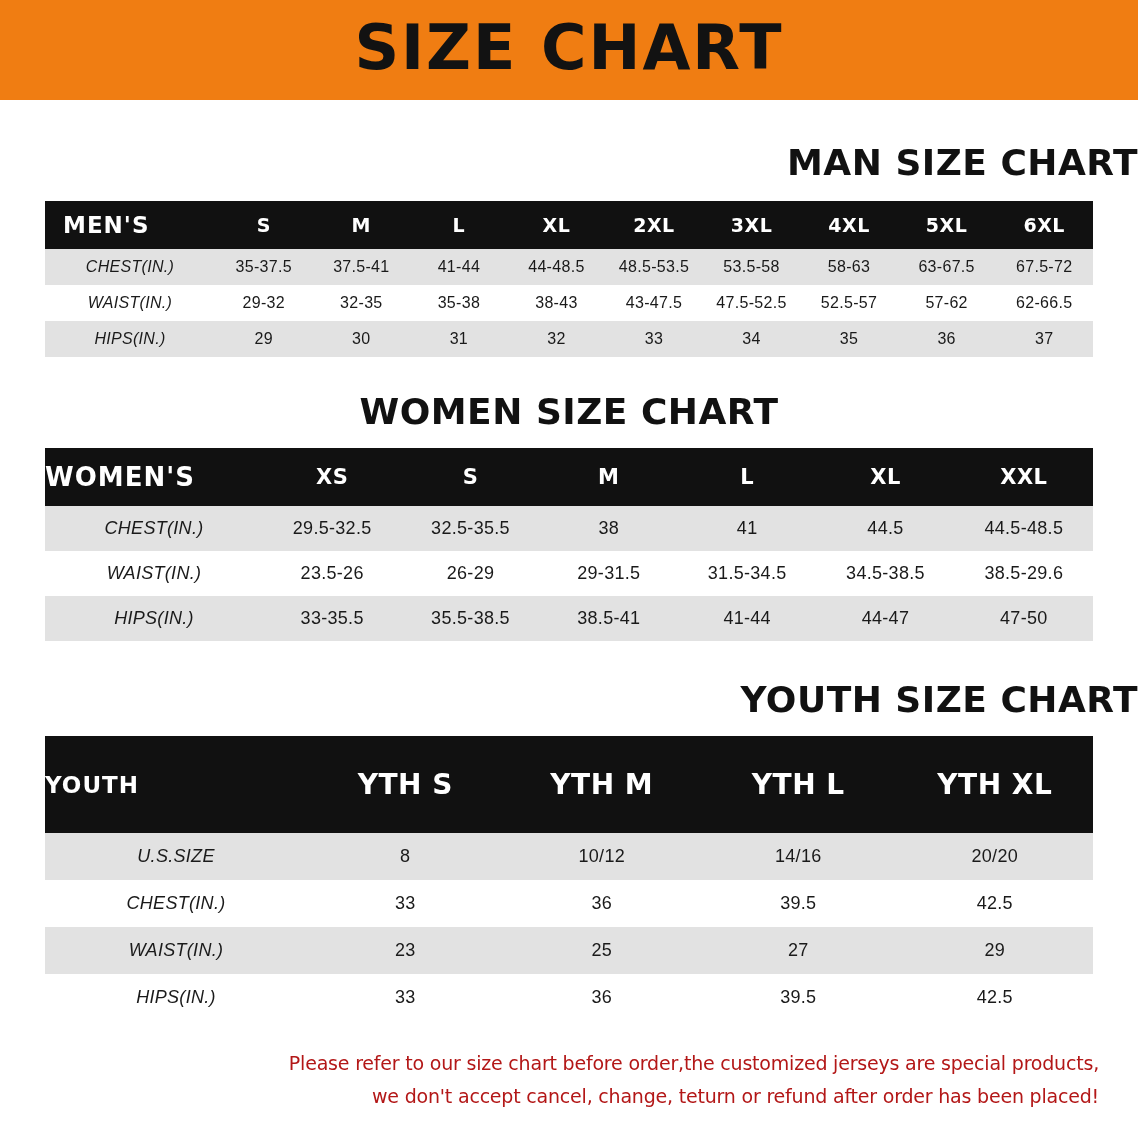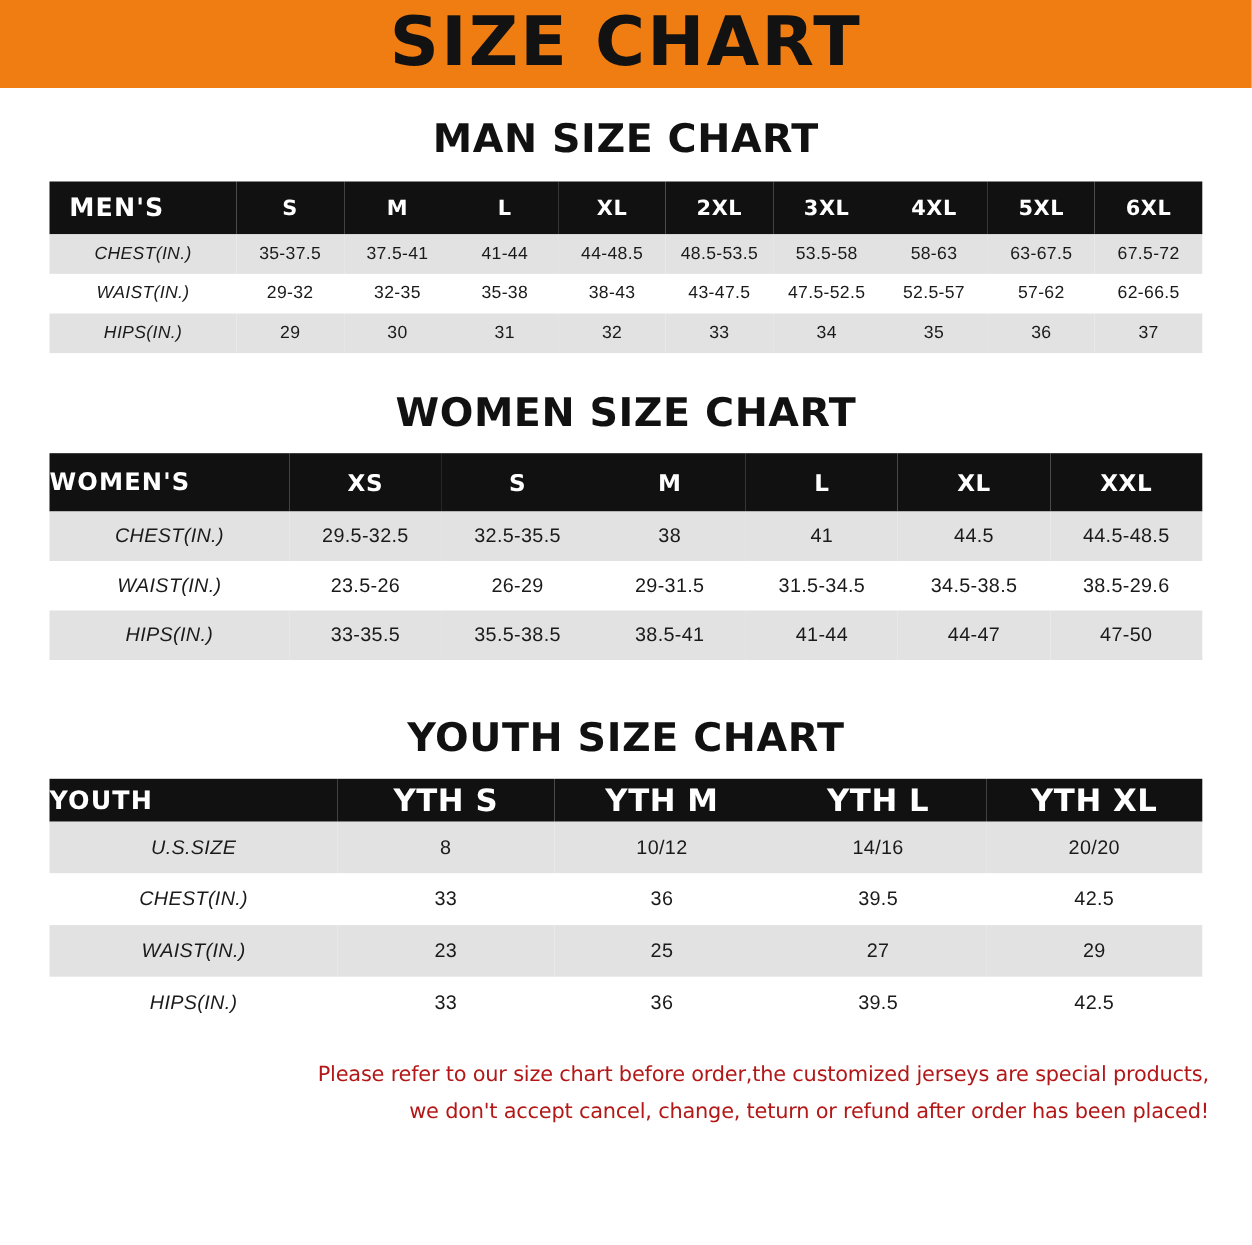--- a/index.html
+++ b/index.html
@@ -12,21 +12,21 @@
     width: 1138px;
     height: 1132px;
     font-family: "Liberation Sans", sans-serif;
     overflow: hidden;
     position: relative;
   }
 
   
   .banner {
     width: 100%;
-    height: 80px;
+    height: 100px;
     background: #f07d12;
     display: flex;
     align-items: center;
     justify-content: center;
   }
   .banner-title {
     font-family: "DejaVu Sans", sans-serif;
     font-weight: bold;
     font-size: 62px;
     letter-spacing: 2px;
@@ -37,23 +37,23 @@
 
   
   .section-title {
     text-align: center;
     font-family: "DejaVu Sans", sans-serif;
     font-weight: bold;
     font-size: 36px;
     color: #111111;
     letter-spacing: 0.5px;
   }
-  #man-title { margin-top: 26px; }
+  #man-title { margin-top: 42px; text-align: right; }
   #women-title { margin-top: 34px; }
-  #youth-title { margin-top: 51px; }
+  #youth-title { margin-top: 38px; text-align: right; }
 
   
   .table-wrap {
     margin: 0 auto;
     width: 1048px;
   }
   table {
     width: 100%;
     border-collapse: collapse;
     table-layout: fixed;
@@ -90,30 +90,30 @@
   }
   tbody tr.shade td { background: #e2e2e2; }
   tbody tr.plain td { background: #ffffff; }
 
   
   #men-table thead th.row-label { font-size: 23px; }
   #men-table tbody td { font-size: 16px; }
 
   
   #women-table thead th { font-size: 21px; }
-  #women-table thead th.row-label { font-size: 22px; }
+  #women-table thead th.row-label { font-size: 26px; }
   #women-table tbody td { font-size: 18px; }
   #women-table thead th { padding: 14px 0; }
   #women-table tbody td { padding: 12px 0; }
 
   
   #youth-table thead th { font-size: 28px; }
   #youth-table thead th.row-label { font-size: 23px; }
   #youth-table tbody td { font-size: 18px; }
-  #youth-table thead th { padding: 3px 0; }
+  #youth-table thead th { padding: 32px 0; }
   #youth-table tbody td { padding: 13px 0; }
 
   .men-gap { height: 18px; }
   .table-gap-sm { height: 16px; }
 
   
   .note {
     margin: 26px auto 0 auto;
     width: 1060px;
     text-align: right;

